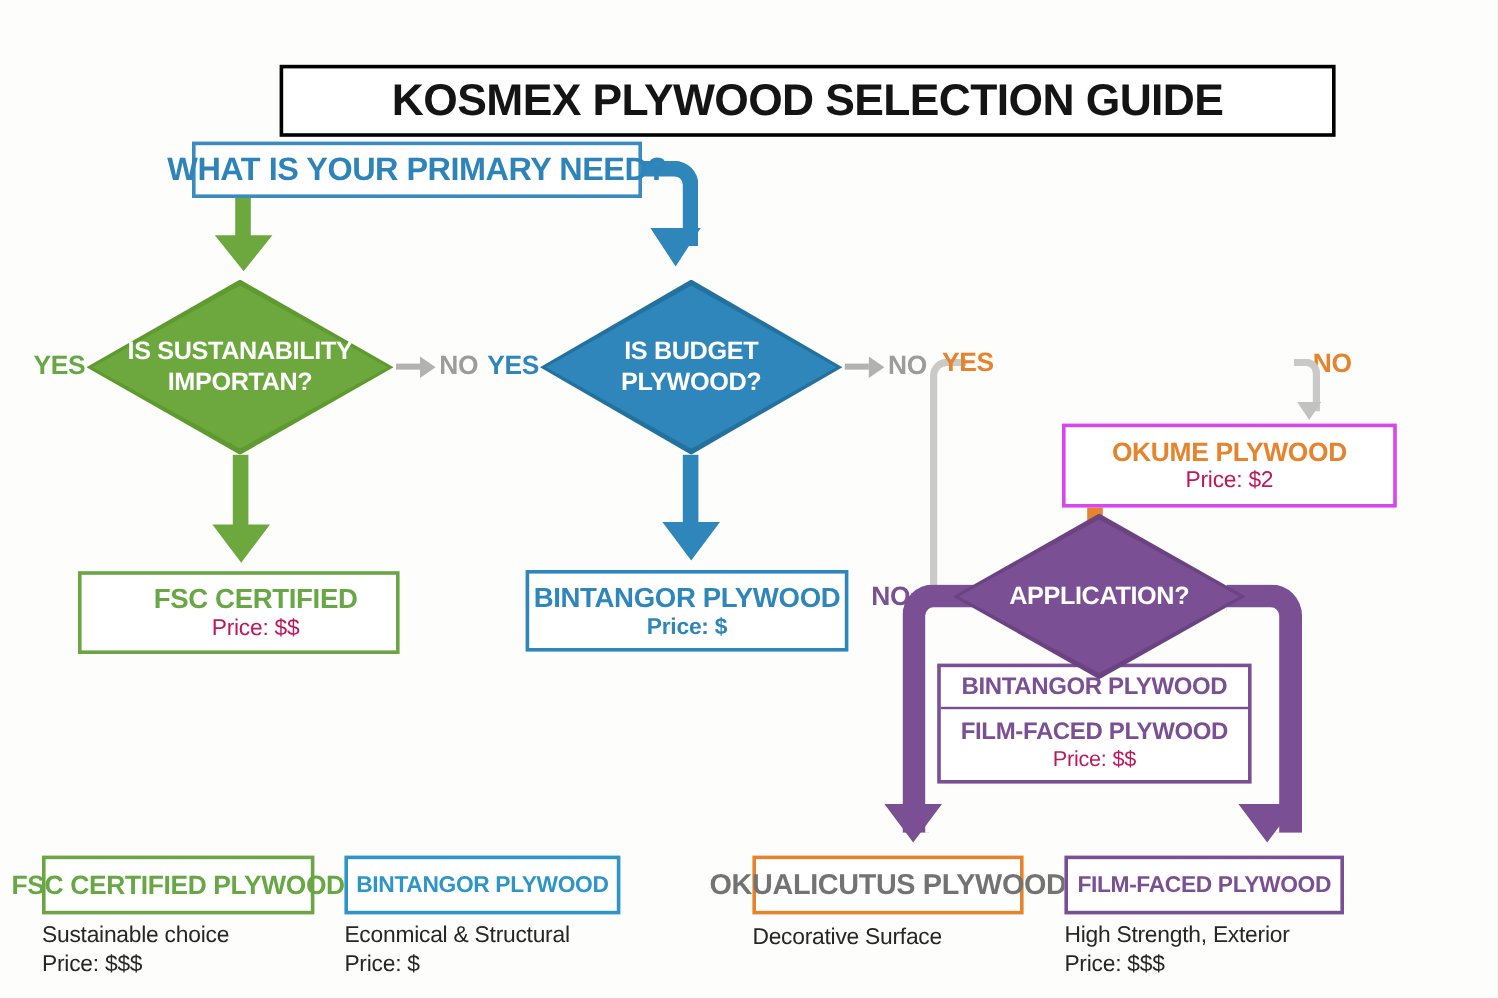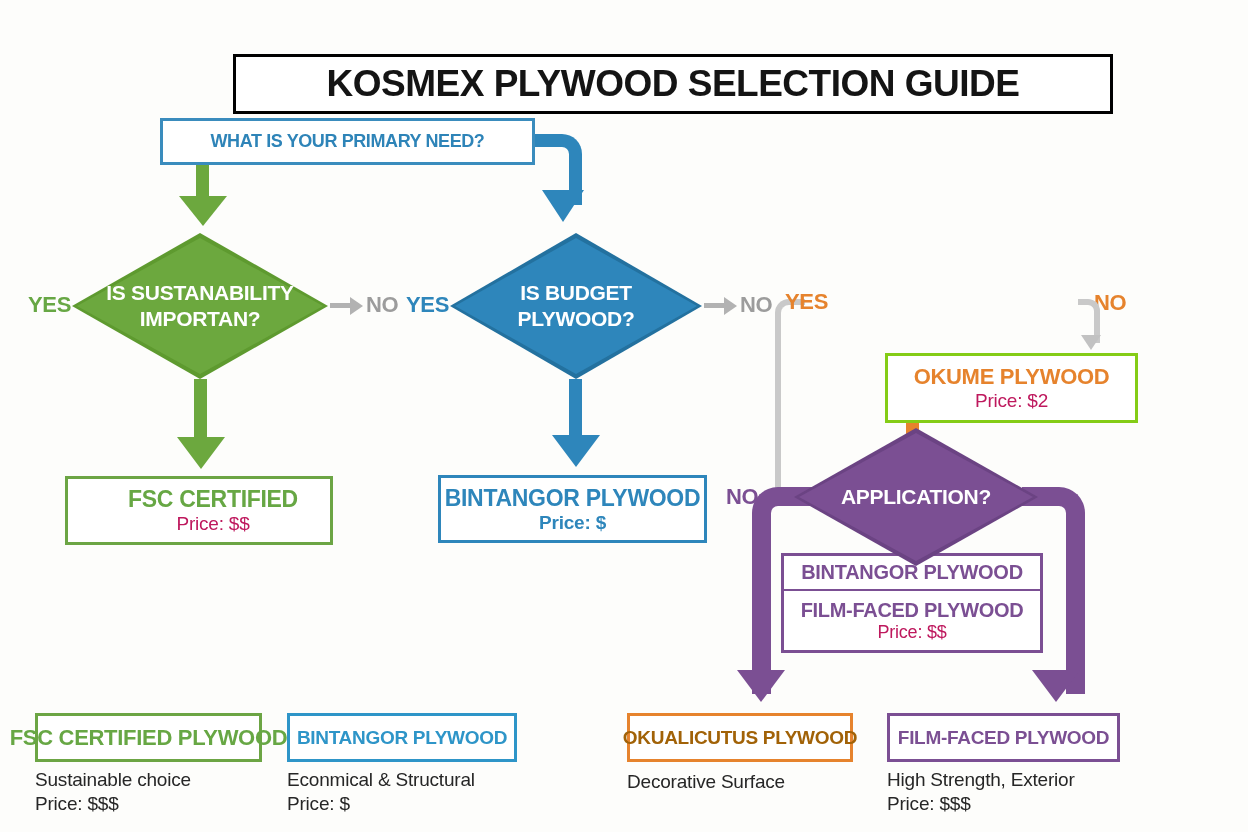--- a/index.html
+++ b/index.html
@@ -37,21 +37,21 @@
 </head>
 <body>
 
 <div id="stage">
 
   <div class="obox" style="left:233px;top:10px;width:880px;height:60px;border:3px solid #000000;margin-top:44px;">
     <div style="font-size:37px;font-weight:800;color:#141414;letter-spacing:-0.5px;white-space:nowrap;">KOSMEX PLYWOOD SELECTION GUIDE</div>
   </div>
 
   <div class="obox" style="left:160px;top:118px;width:375px;height:47px;border:3px solid #3A8CBD;z-index:3;">
-    <div style="font-size:18px;font-weight:800;color:#2E84B8;letter-spacing:-0.4px;white-space:nowrap;">WHAT IS YOUR PRIMARY NEED?</div>
+    <div style="font-size:27px;font-weight:800;color:#2E84B8;letter-spacing:-0.4px;white-space:nowrap;">WHAT IS YOUR PRIMARY NEED?</div>
   </div>
 
   <div class="shaft" style="left:196px;top:164px;width:13px;height:34px;background:#6CA83E;z-index:2;"></div>
   <div class="tri" style="left:179px;top:196px;border-left:24px solid transparent;border-right:24px solid transparent;border-top:30px solid #6CA83E;z-index:2;"></div>
 
   <div class="abs" style="left:535px;top:134px;width:34px;height:58px;border-top:13px solid #2E86BB;border-right:13px solid #2E86BB;border-top-right-radius:20px;z-index:2;"></div>
   <div class="tri" style="left:542px;top:190px;border-left:21px solid transparent;border-right:21px solid transparent;border-top:32px solid #2E86BB;z-index:2;"></div>
 
   <div class="diamond" style="left:72px;top:233px;width:256px;height:146px;">
     <div class="d-outer" style="background:#5E9A2F;"></div>
@@ -80,21 +80,21 @@
   <div class="lbl" style="left:740px;top:292px;color:#9C9C9C;">NO</div>
 
   <div class="lbl" style="left:785px;top:289px;color:#E6832D;z-index:5;">YES</div>
   <div class="lbl" style="left:1094px;top:290px;color:#E6832D;">NO</div>
 
   <div class="abs" style="left:775px;top:299px;width:24px;height:196px;border-top:6px solid #C9C9C9;border-left:6px solid #C9C9C9;border-top-left-radius:14px;z-index:1;"></div>
 
   <div class="abs" style="left:1078px;top:299px;width:16px;height:38px;border-top:6px solid #C9C9C9;border-right:6px solid #C9C9C9;border-top-right-radius:12px;z-index:1;"></div>
   <div class="tri" style="left:1081px;top:335px;border-left:10px solid transparent;border-right:10px solid transparent;border-top:15px solid #C2C2C2;z-index:1;"></div>
 
-  <div class="obox" style="left:885px;top:353px;width:253px;height:70px;border:3px solid #84cc16;z-index:3;">
+  <div class="obox" style="left:885px;top:353px;width:279px;height:70px;border:3px solid #d946ef;z-index:3;">
     <div class="btitle" style="font-size:22px;color:#E6832D;">OKUME PLYWOOD</div>
     <div class="bprice" style="font-size:19px;">Price: $2</div>
   </div>
 
   <div class="shaft" style="left:906px;top:419px;width:13px;height:16px;background:#E6832D;z-index:1;"></div>
 
   <div class="diamond" style="left:794px;top:428px;width:244px;height:138px;">
     <div class="d-outer" style="background:#6B4383;"></div>
     <div class="d-inner" style="background:#7B4F93;"></div>
     <div class="d-text">
@@ -145,21 +145,21 @@
 
   <div class="obox" style="left:287px;top:713px;width:230px;height:49px;border:3px solid #2E95C8;">
     <div class="btitle" style="font-size:19px;color:#2E95C8;">BINTANGOR PLYWOOD</div>
   </div>
   <div class="caption" style="left:287px;top:768px;width:230px;">
     <div>Econmical &amp; Structural</div>
     <div>Price: $</div>
   </div>
 
   <div class="obox" style="left:627px;top:713px;width:226px;height:49px;border:3px solid #E6832D;">
-    <div class="btitle" style="font-size:19px;color:#a16207;">OKUALICUTUS PLYWOOD</div>
+    <div class="btitle" style="font-size:24px;color:#737373;">OKUALICUTUS PLYWOOD</div>
   </div>
   <div class="caption" style="left:627px;top:770px;width:226px;">
     <div>Decorative Surface</div>
   </div>
 
   <div class="obox" style="left:887px;top:713px;width:233px;height:49px;border:3px solid #7B4F93;">
     <div class="btitle" style="font-size:19px;color:#7B4F93;">FILM-FACED PLYWOOD</div>
   </div>
   <div class="caption" style="left:887px;top:768px;width:233px;">
     <div>High Strength, Exterior</div>

